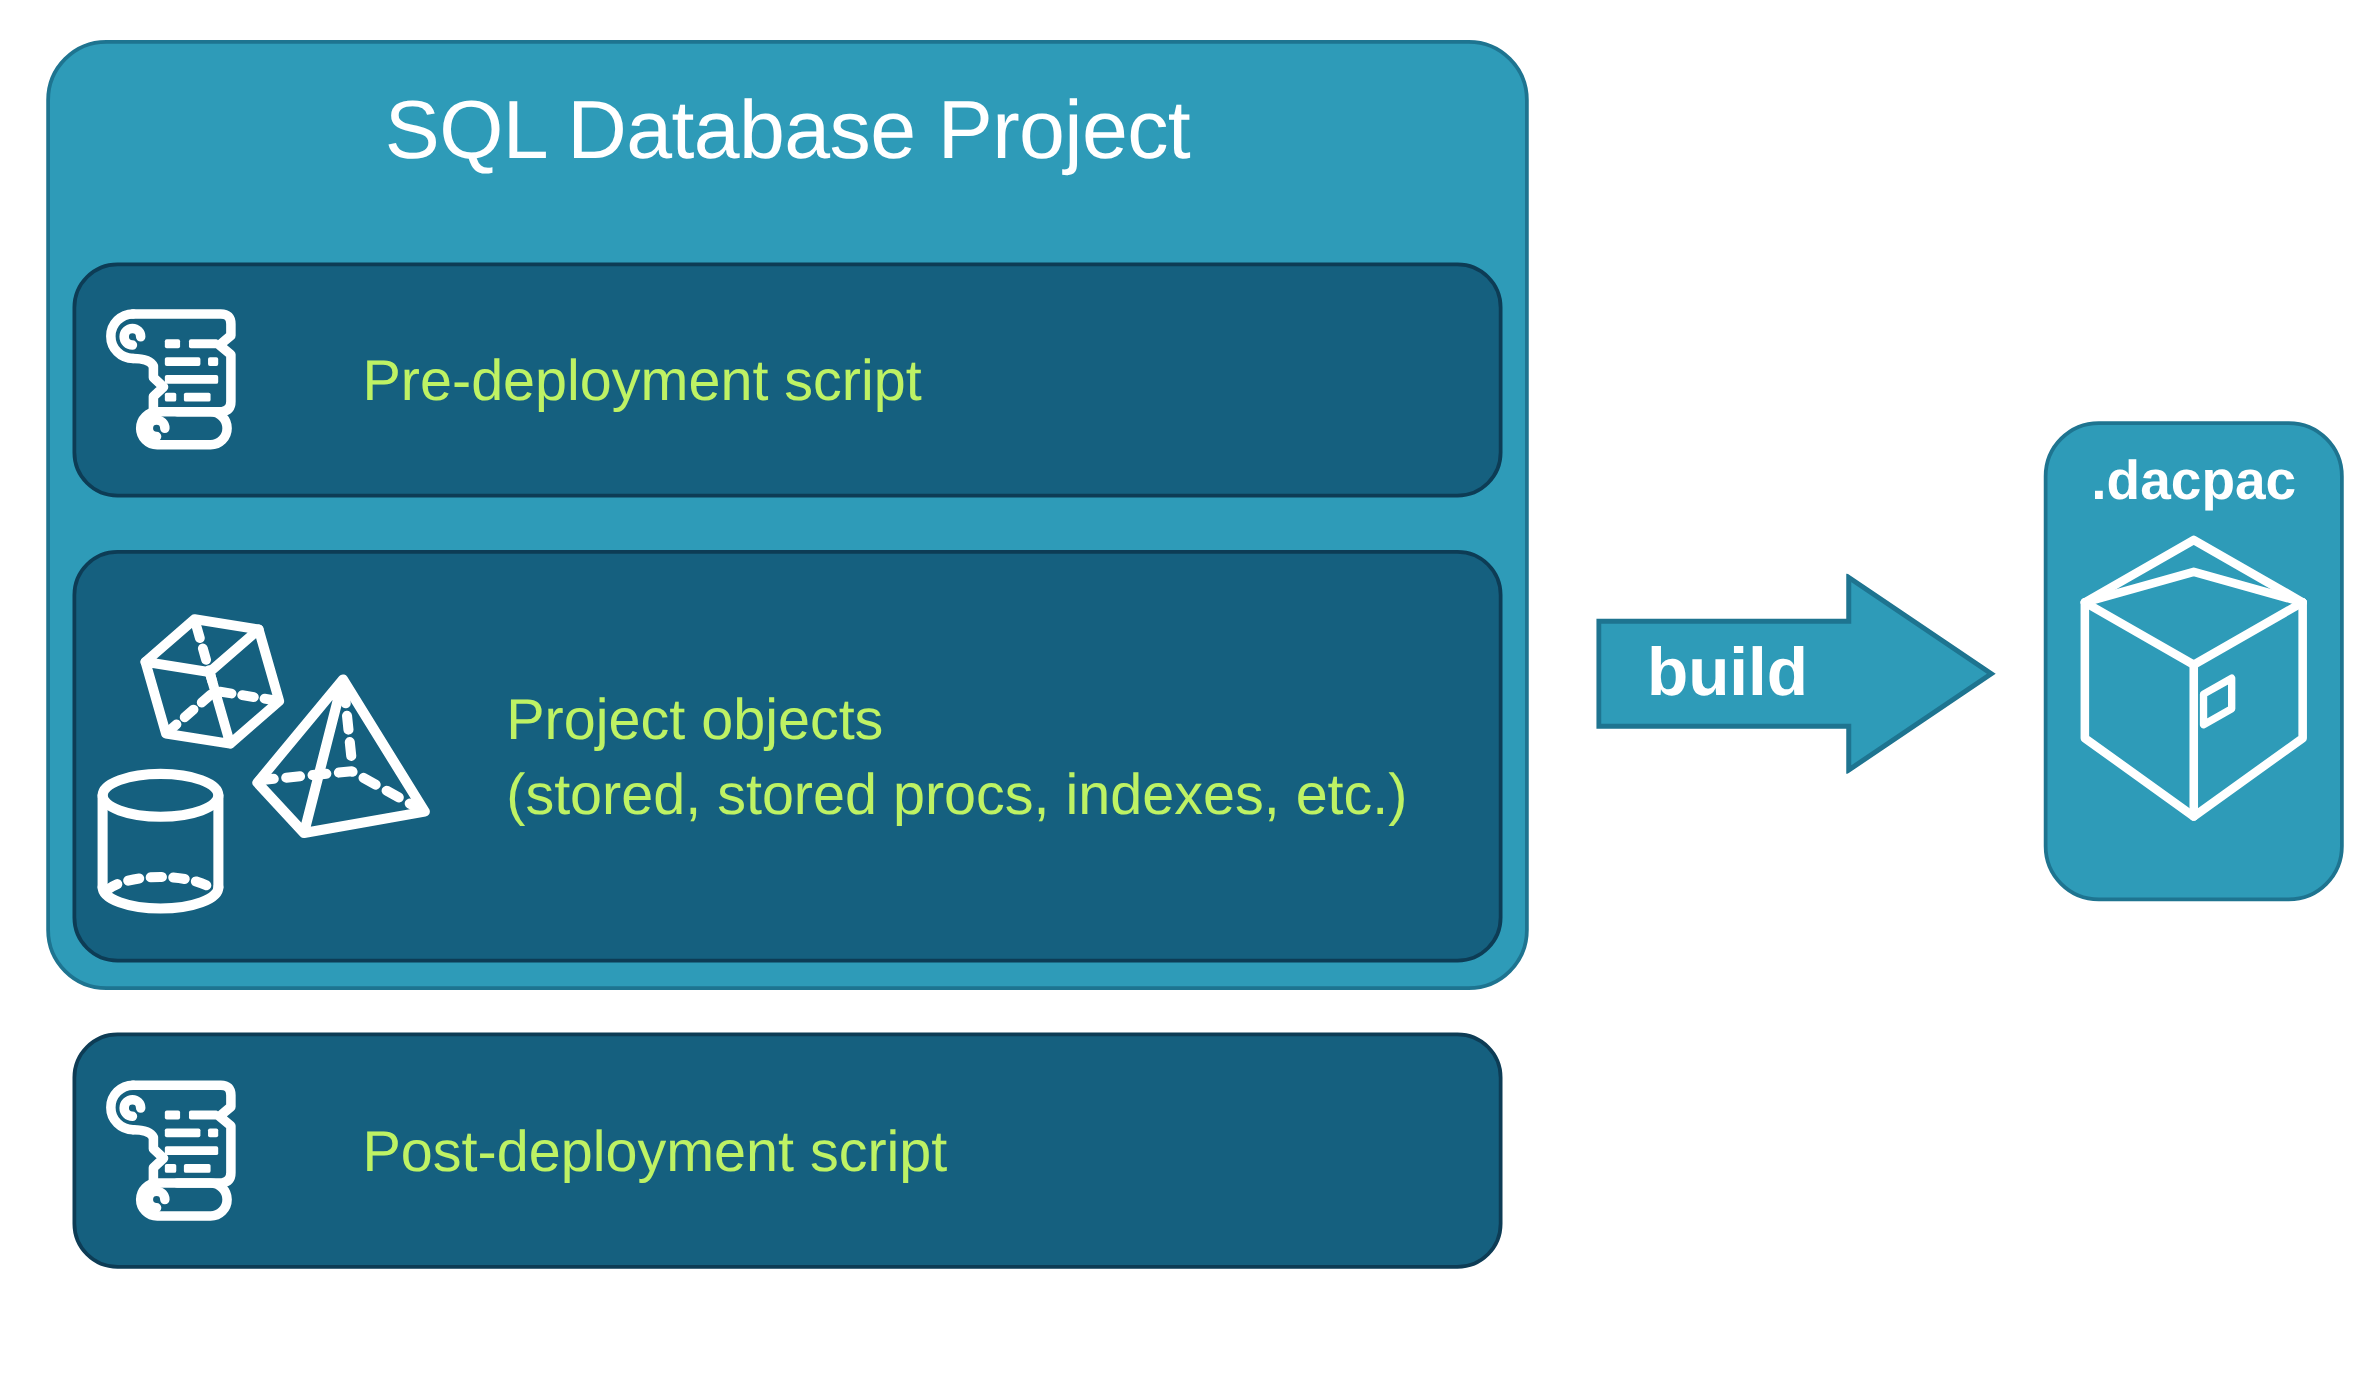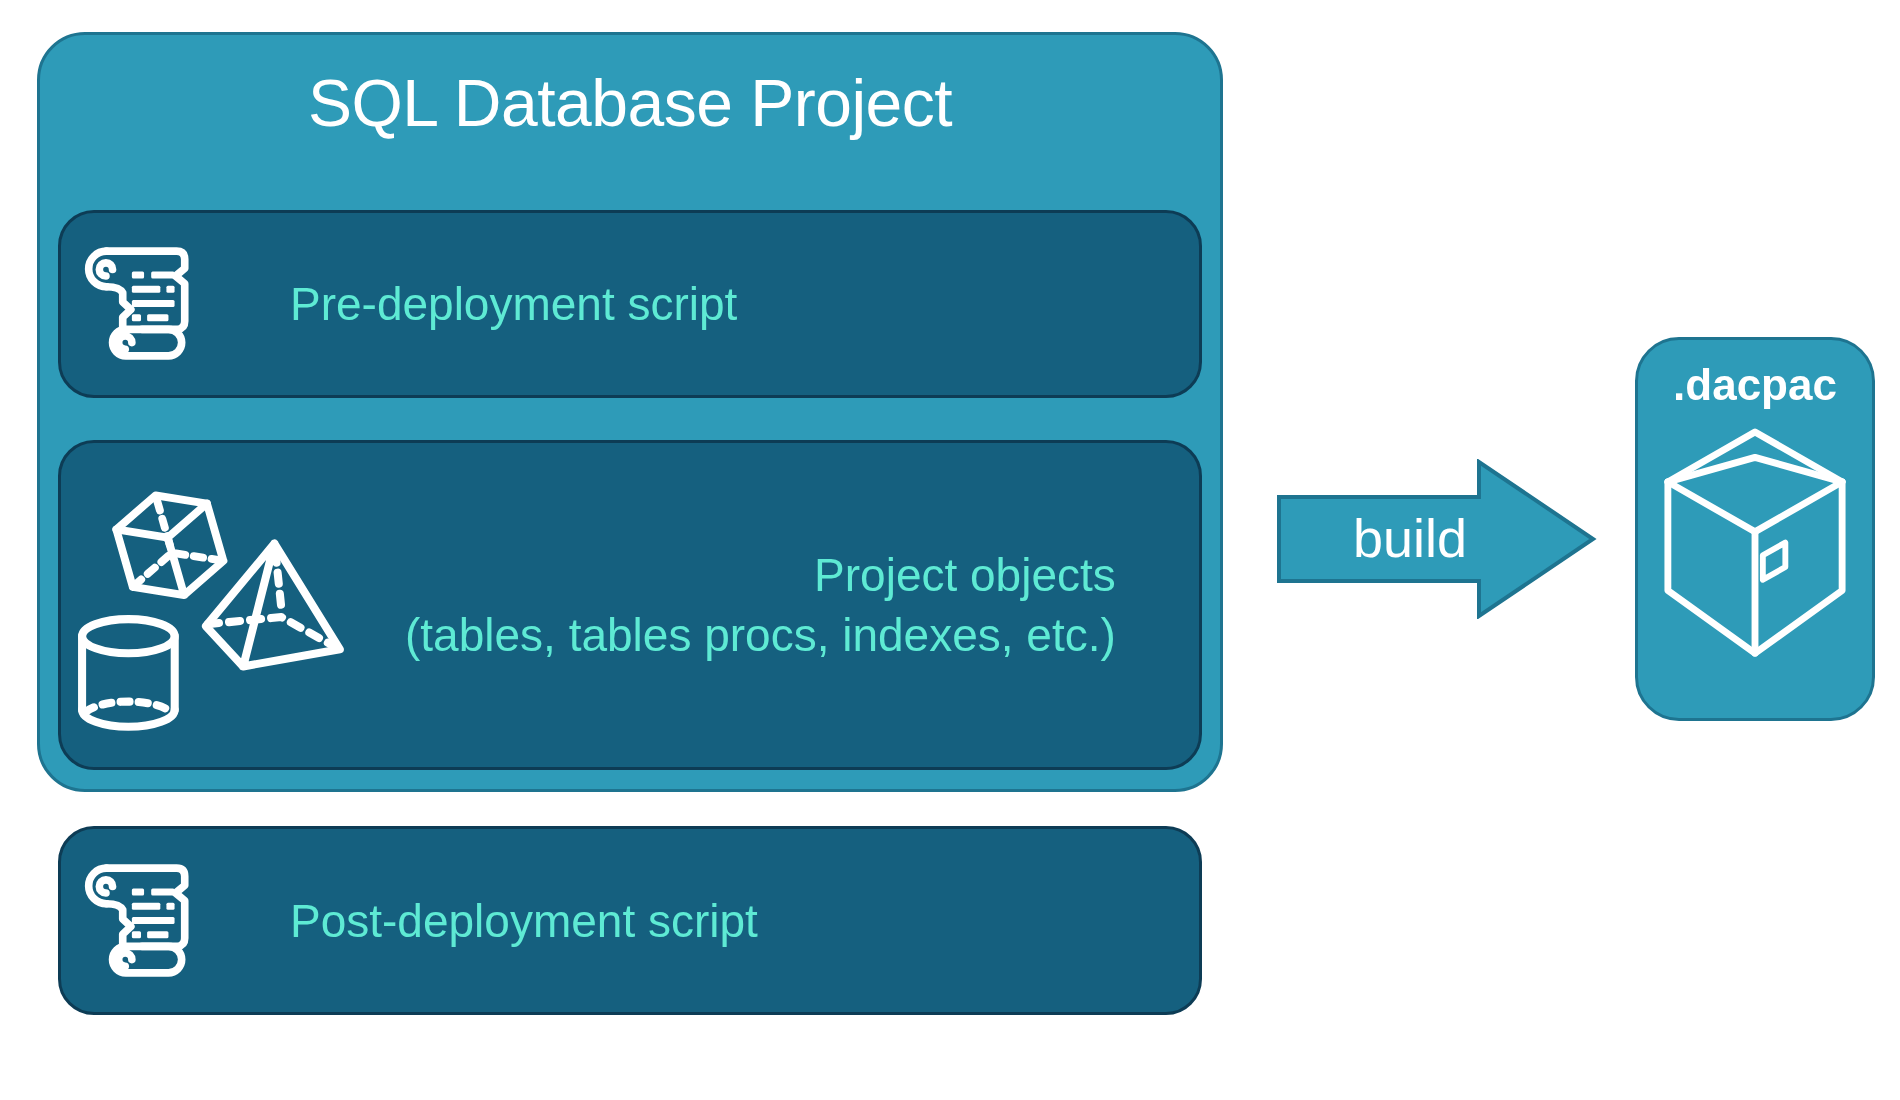--- a/index.html
+++ b/index.html
@@ -19,31 +19,31 @@
   
   .panel{
     position:absolute;left:18px;width:1144px;
     background:#15607F;border:3px solid #0D3C55;border-radius:36px;box-sizing:border-box;
   }
   .panel-1{top:175px;height:188px;}
   .panel-2{top:405px;height:330px;}
   .panel-3{top:791px;height:189px;}
   .panel-label{
     position:absolute;left:229px;top:50%;transform:translateY(-50%);
-    font-size:46px;font-weight:400;color:#5eead4;white-space:nowrap;line-height:60px;text-align:right;
+    font-size:46px;font-weight:400;color:#bef264;white-space:nowrap;line-height:60px;
   }
   .panel-label-2{left:344px;}
   .icon-scroll{position:absolute;left:18px;top:50%;transform:translateY(-50%);width:122px;height:124px;}
   .icon-shapes{position:absolute;left:9px;top:15px;width:292px;height:292px;}
   
   .arrow-wrap{position:absolute;left:1277px;top:459px;width:320px;height:160px;}
   .arrow-label{
     position:absolute;left:1277px;top:496px;width:210px;height:84px;
     display:flex;align-items:center;justify-content:center;
-    font-size:54px;font-weight:400;color:#ffffff;padding-left:28px;
+    font-size:54px;font-weight:700;color:#ffffff;
   }
   
   .dacpac-box{
     position:absolute;left:1635px;top:337px;width:240px;height:384px;
     background:#2E9BB8;border:3px solid #1E7490;border-radius:44px;box-sizing:border-box;padding-left:17px;
   }
   .dacpac-title{
     position:absolute;left:0;right:0;top:20px;text-align:center;
     font-size:44px;font-weight:700;color:#ffffff;white-space:nowrap;
   }
@@ -101,21 +101,21 @@
           <g stroke="#ffffff" stroke-width="8" fill="none" stroke-linecap="round" stroke-linejoin="round">
             <ellipse cx="58" cy="177" rx="46" ry="17"></ellipse>
             <path d="M12,177 V250 M104,177 V250"></path>
             <path d="M12,250 A46,17 0 0 0 104,250"></path>
             <path stroke-dasharray="9 9" d="M16,252 A46,17 0 0 1 100,252"></path>
           </g>
         </svg>
       </span>
       <div class="panel-label panel-label-2">
         <div>Project objects</div>
-        <div>(tables, tables procs, indexes, etc.)</div>
+        <div>(stored, stored procs, indexes, etc.)</div>
       </div>
     </div>
 
     <div class="panel panel-3">
       <span class="icon-scroll">
         <svg viewBox="0 0 120 122" width="122" height="124">
           <g stroke="#ffffff" stroke-width="7.5" fill="none" stroke-linecap="round" stroke-linejoin="round">
             <path d="M27,9 A17.5,17.5 0 1 0 27,44"></path>
             <path d="M33,27 a6.5,6.5 0 1 0 -6.5,6.5"></path>
             <path d="M27,9 H96 Q104,9 104,17 V26 L95,33.5 L104,41 V78 Q104,85 97,86 H62"></path>

